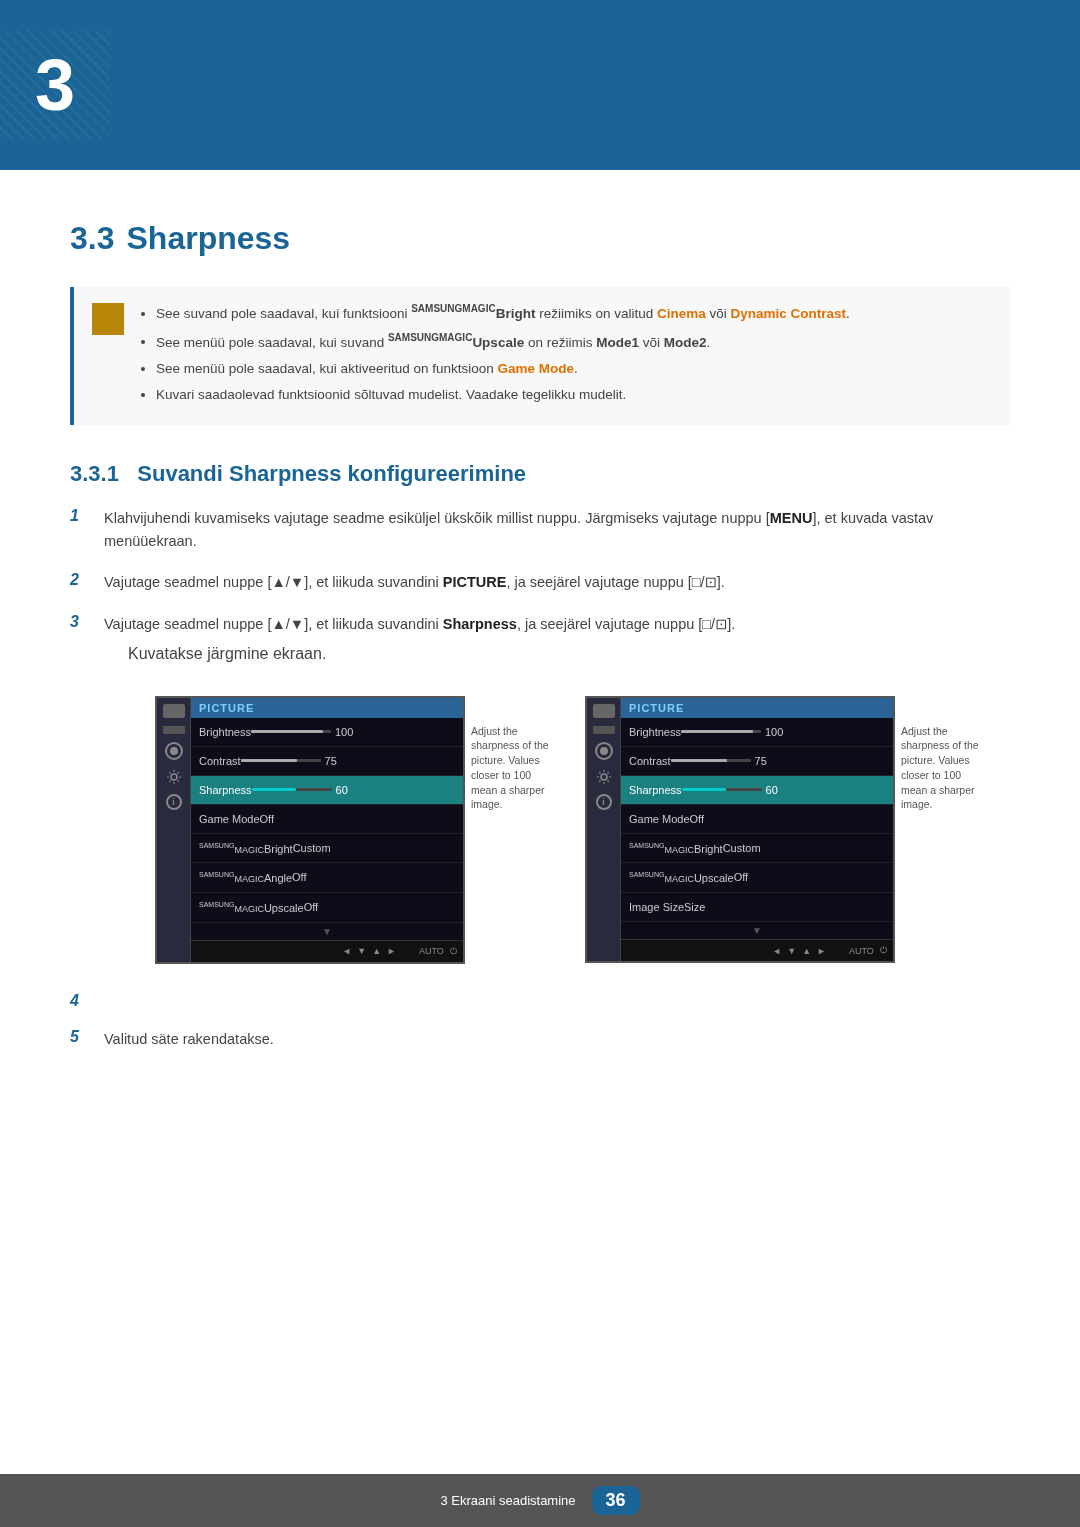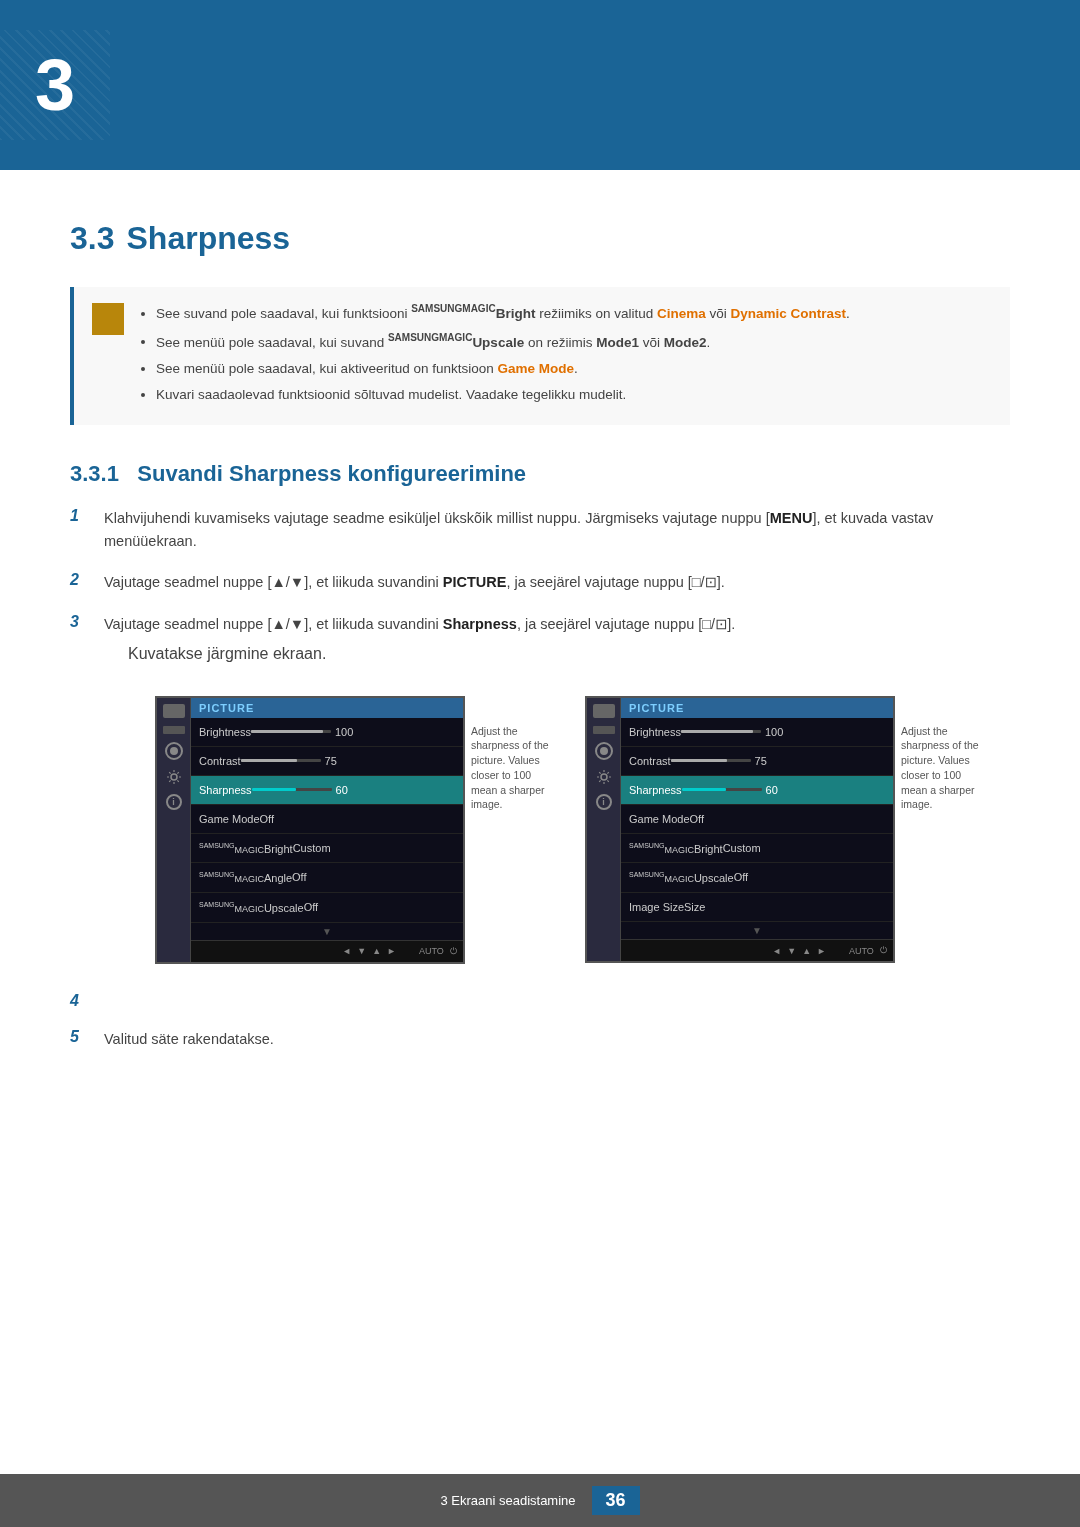--- a/index.html
+++ b/index.html
@@ -278,20 +278,21 @@
     .footer-text {
       color: #fff;
       font-size: 13px;
     }
     .footer-page {
       background: #1a6496;
       color: #fff;
       font-size: 18px;
       font-weight: bold;
       padding: 4px 14px;
+      border-radius: 9px;
     }
 
     .sub-note {
       font-size: 16px;
       color: #444;
       margin: 6px 0 6px 24px;
       line-height: 1.5;
     }
   </style>
 </head>

